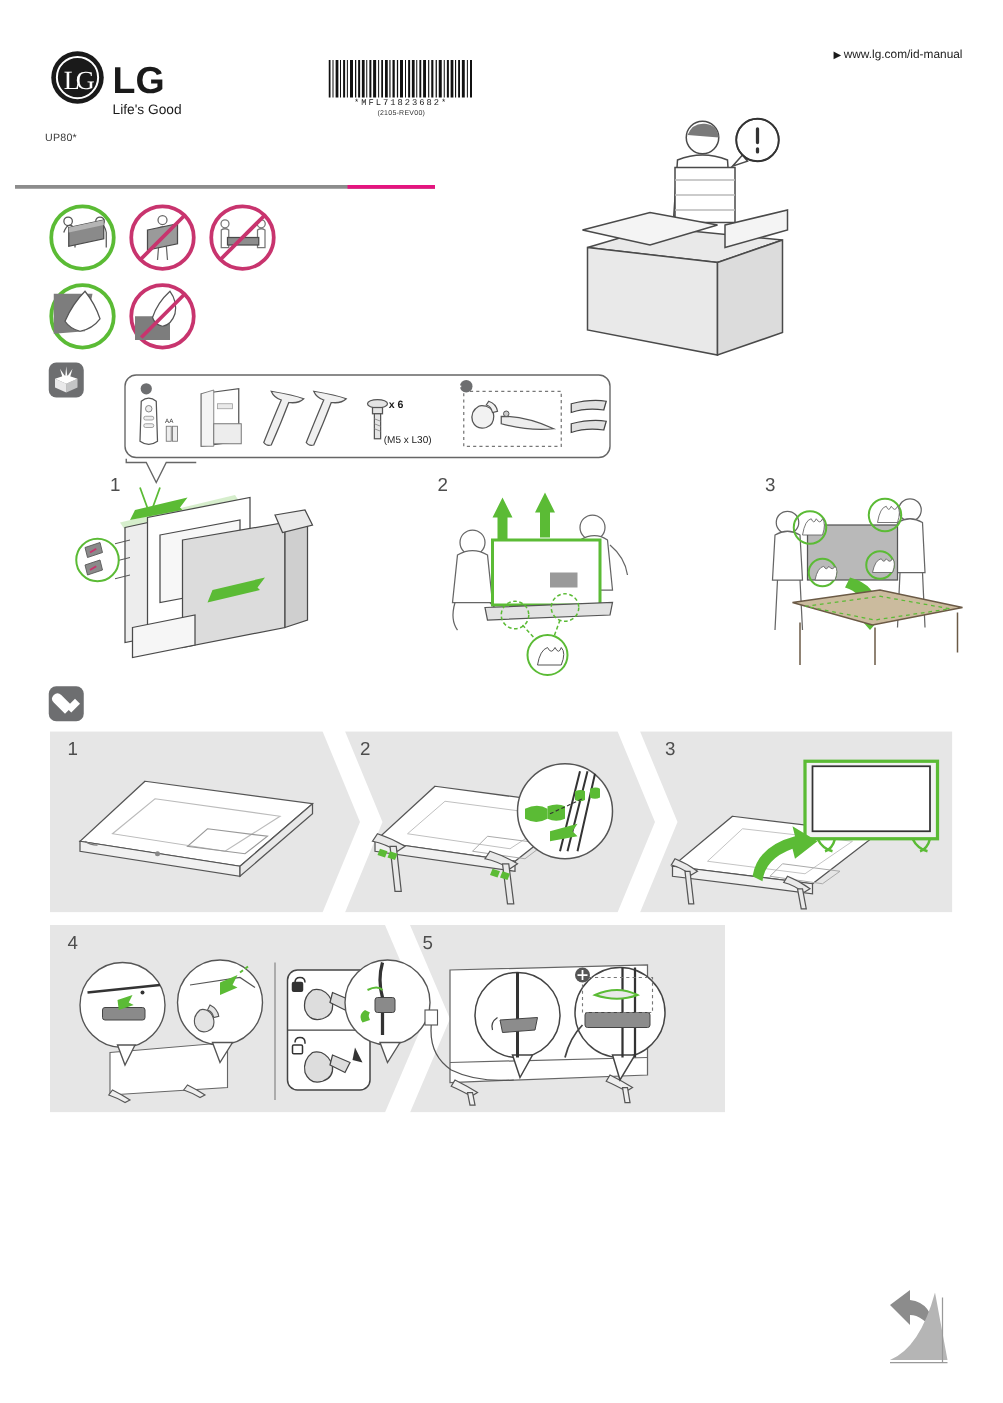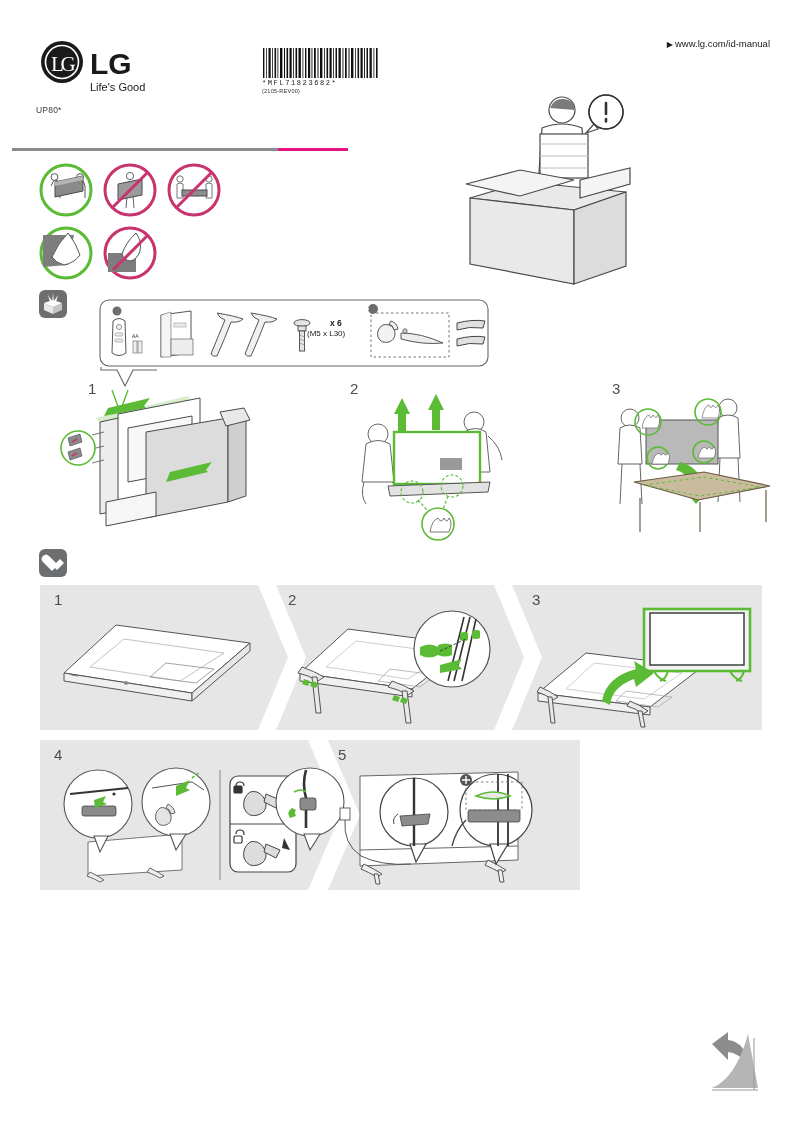--- a/index.html
+++ b/index.html
@@ -16,21 +16,21 @@
     overflow: hidden;
   }
   .page { position: absolute; inset: 0; }
 
   
   .lg-logo { position: absolute; left: 38px; top: 40px; width: 130px; height: 56px; }
   .model-code {
     position: absolute; left: 36px; top: 105px;
     font-size: 8.5px; letter-spacing: .2px; color: #3b3b3b;
   }
-  .barcode-block { position: absolute; left: 262px; top: 48px; width: 118px; text-align: left; }
+  .barcode-block { position: absolute; left: 262px; top: 48px; width: 118px; text-align: center; }
   .barcode-bars { width: 100%; height: 30px; display:block; }
   .barcode-num {
     font-family: "Liberation Mono", monospace;
     font-size: 7px; letter-spacing: 1.6px; color: #1a1a1a;
     margin-top: 1px; white-space: nowrap;
   }
   .barcode-rev { font-size: 5.6px; color: #333; letter-spacing: .2px; margin-top: 1px; }
 
   .manual-url {
     position: absolute; right: 32px; top: 38px;
@@ -52,25 +52,25 @@
 
   
   .sec-badge { position: absolute; width: 28px; height: 28px; border-radius: 6px; background: #6d6e70; }
   .sec-badge svg { width: 100%; height: 100%; display:block; }
   #badge-unbox { left: 39px; top: 290px; }
   #badge-assemble { left: 39px; top: 549px; }
 
   
   .acc-panel { position: absolute; left: 99px; top: 299px; width: 390px; height: 68px; }
   .acc-screw-label {
-    position: absolute; left: 330px; top: 318px;
+    position: absolute; left: 311px; top: 318px;
     font-size: 8.5px; font-weight: bold; color: #1a1a1a;
   }
   .acc-screw-sub {
-    position: absolute; left: 307px; top: 329px;
+    position: absolute; left: 307px; top: 347px;
     font-size: 8px; color: #1a1a1a; white-space: nowrap; text-align: right;
   }
   .acc-tail { position:absolute; left:99px; top:366px; width: 60px; height: 22px; }
 
   
   .unbox-row { position: absolute; left: 0; top: 372px; width: 802px; height: 170px; }
   .step-num {
     position: absolute; font-size: 15px; color: #4d4d4d; font-weight: 400;
   }
   .illo { position: absolute; }

